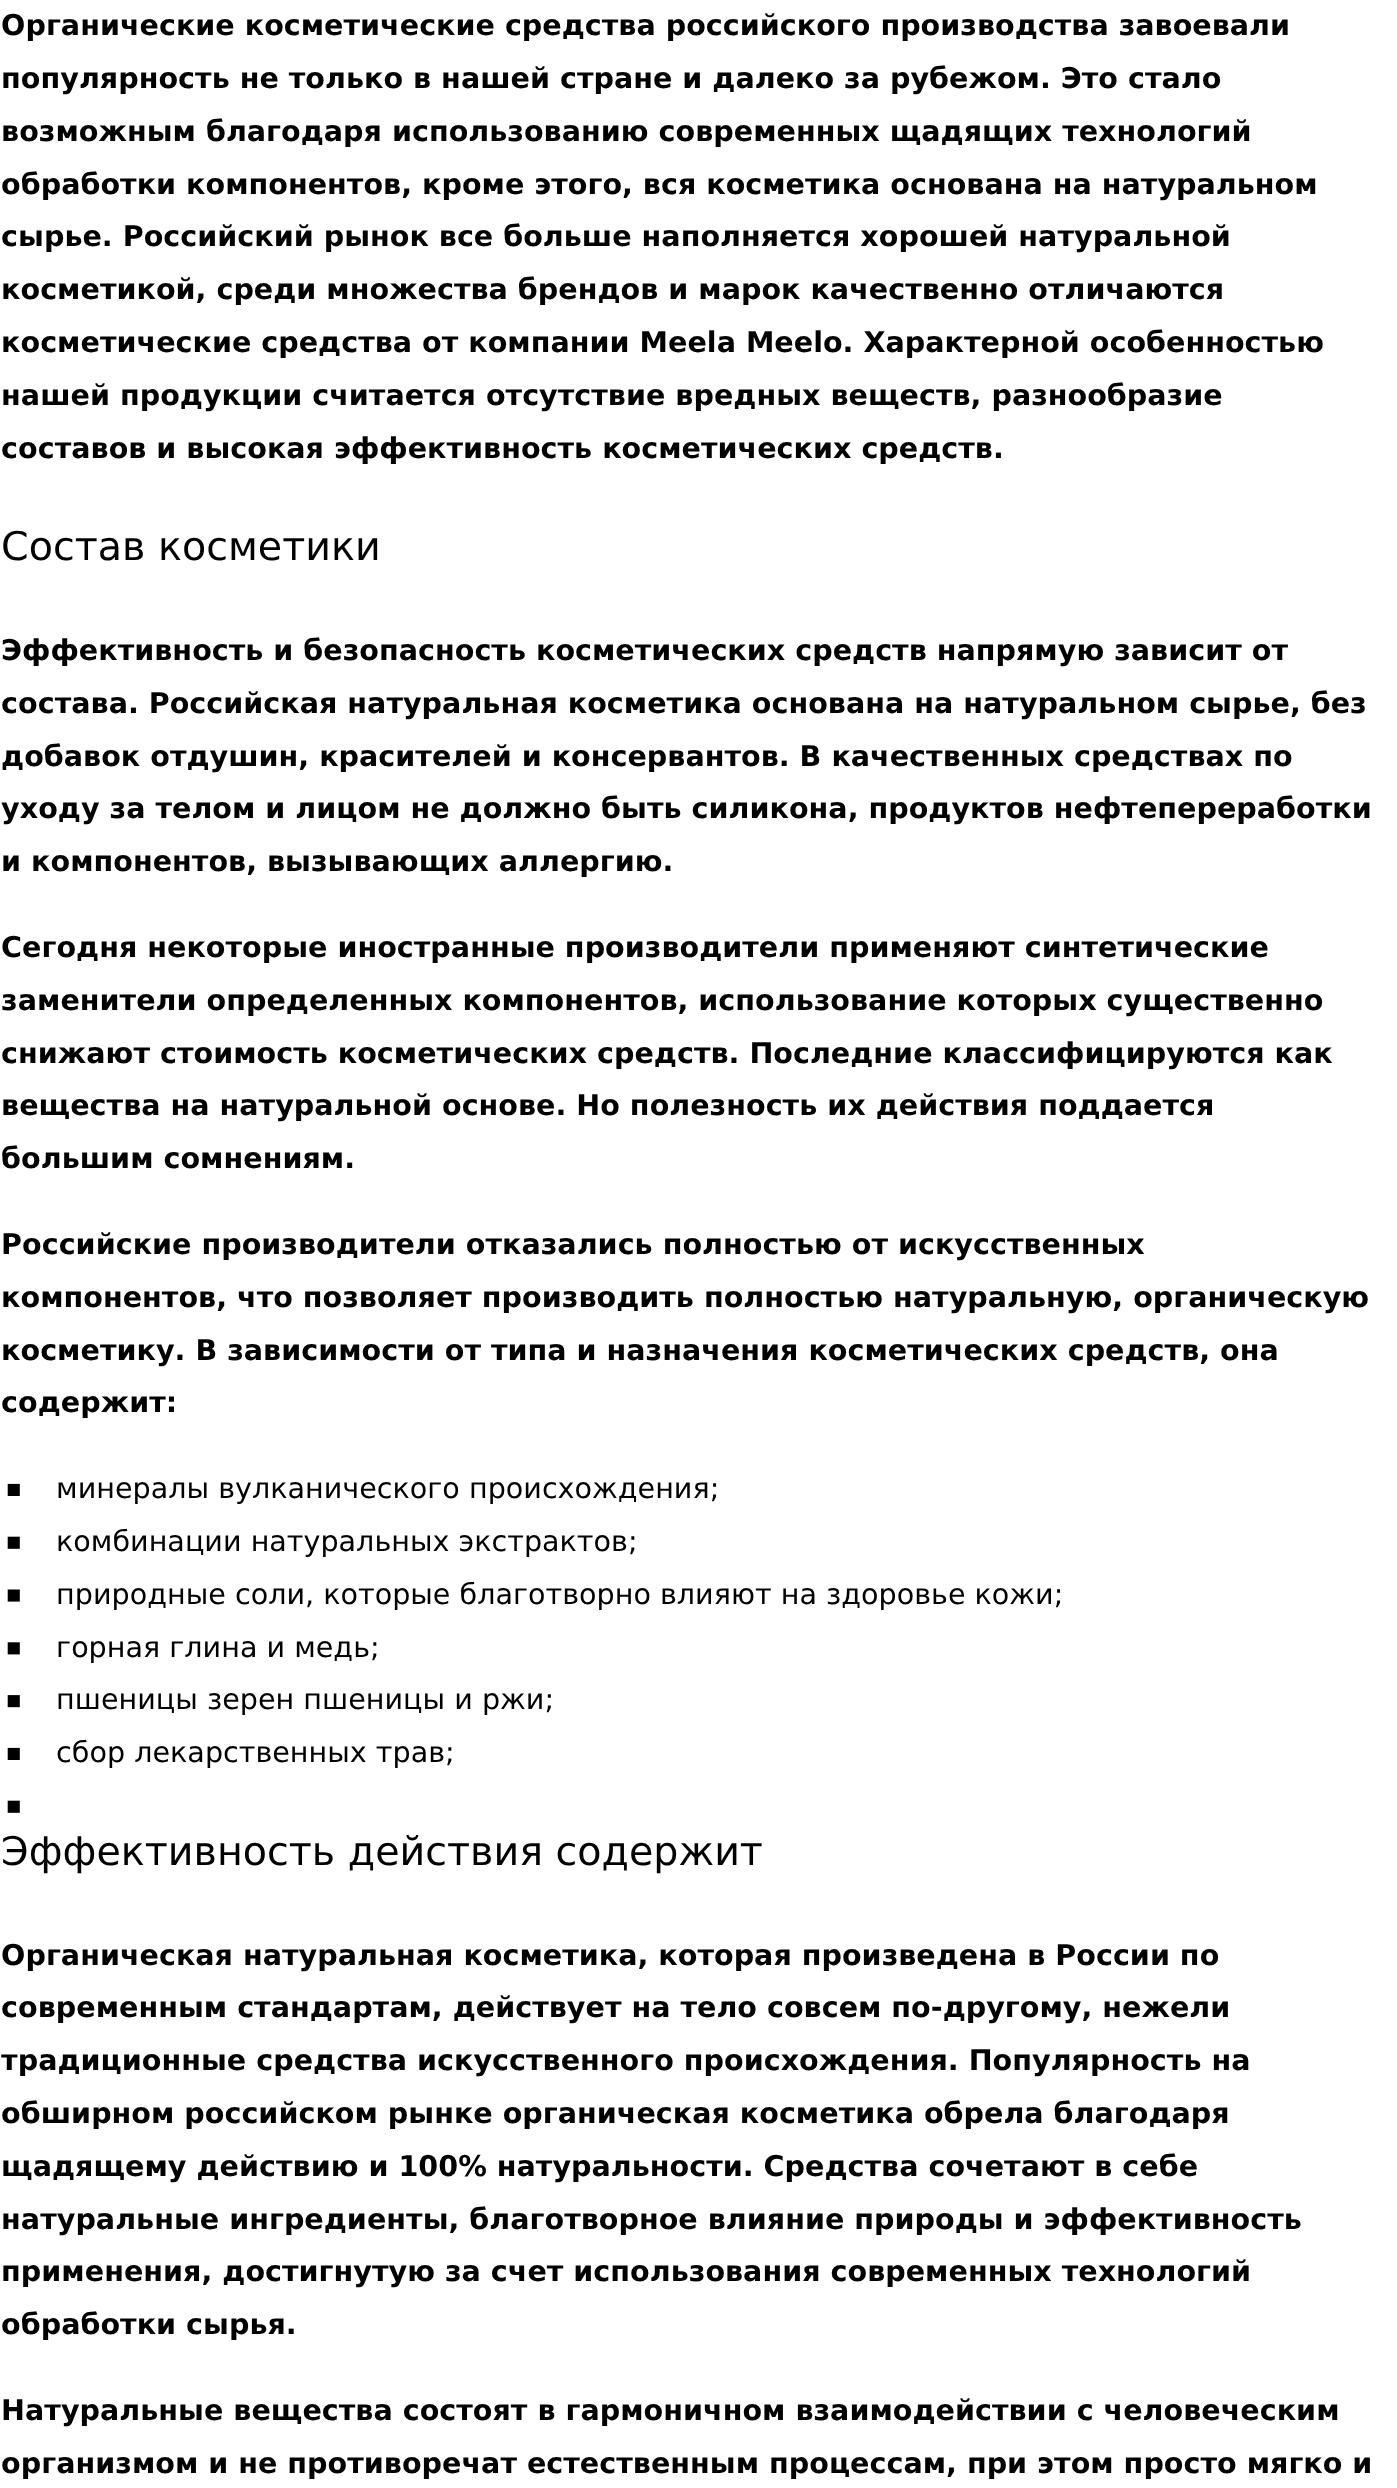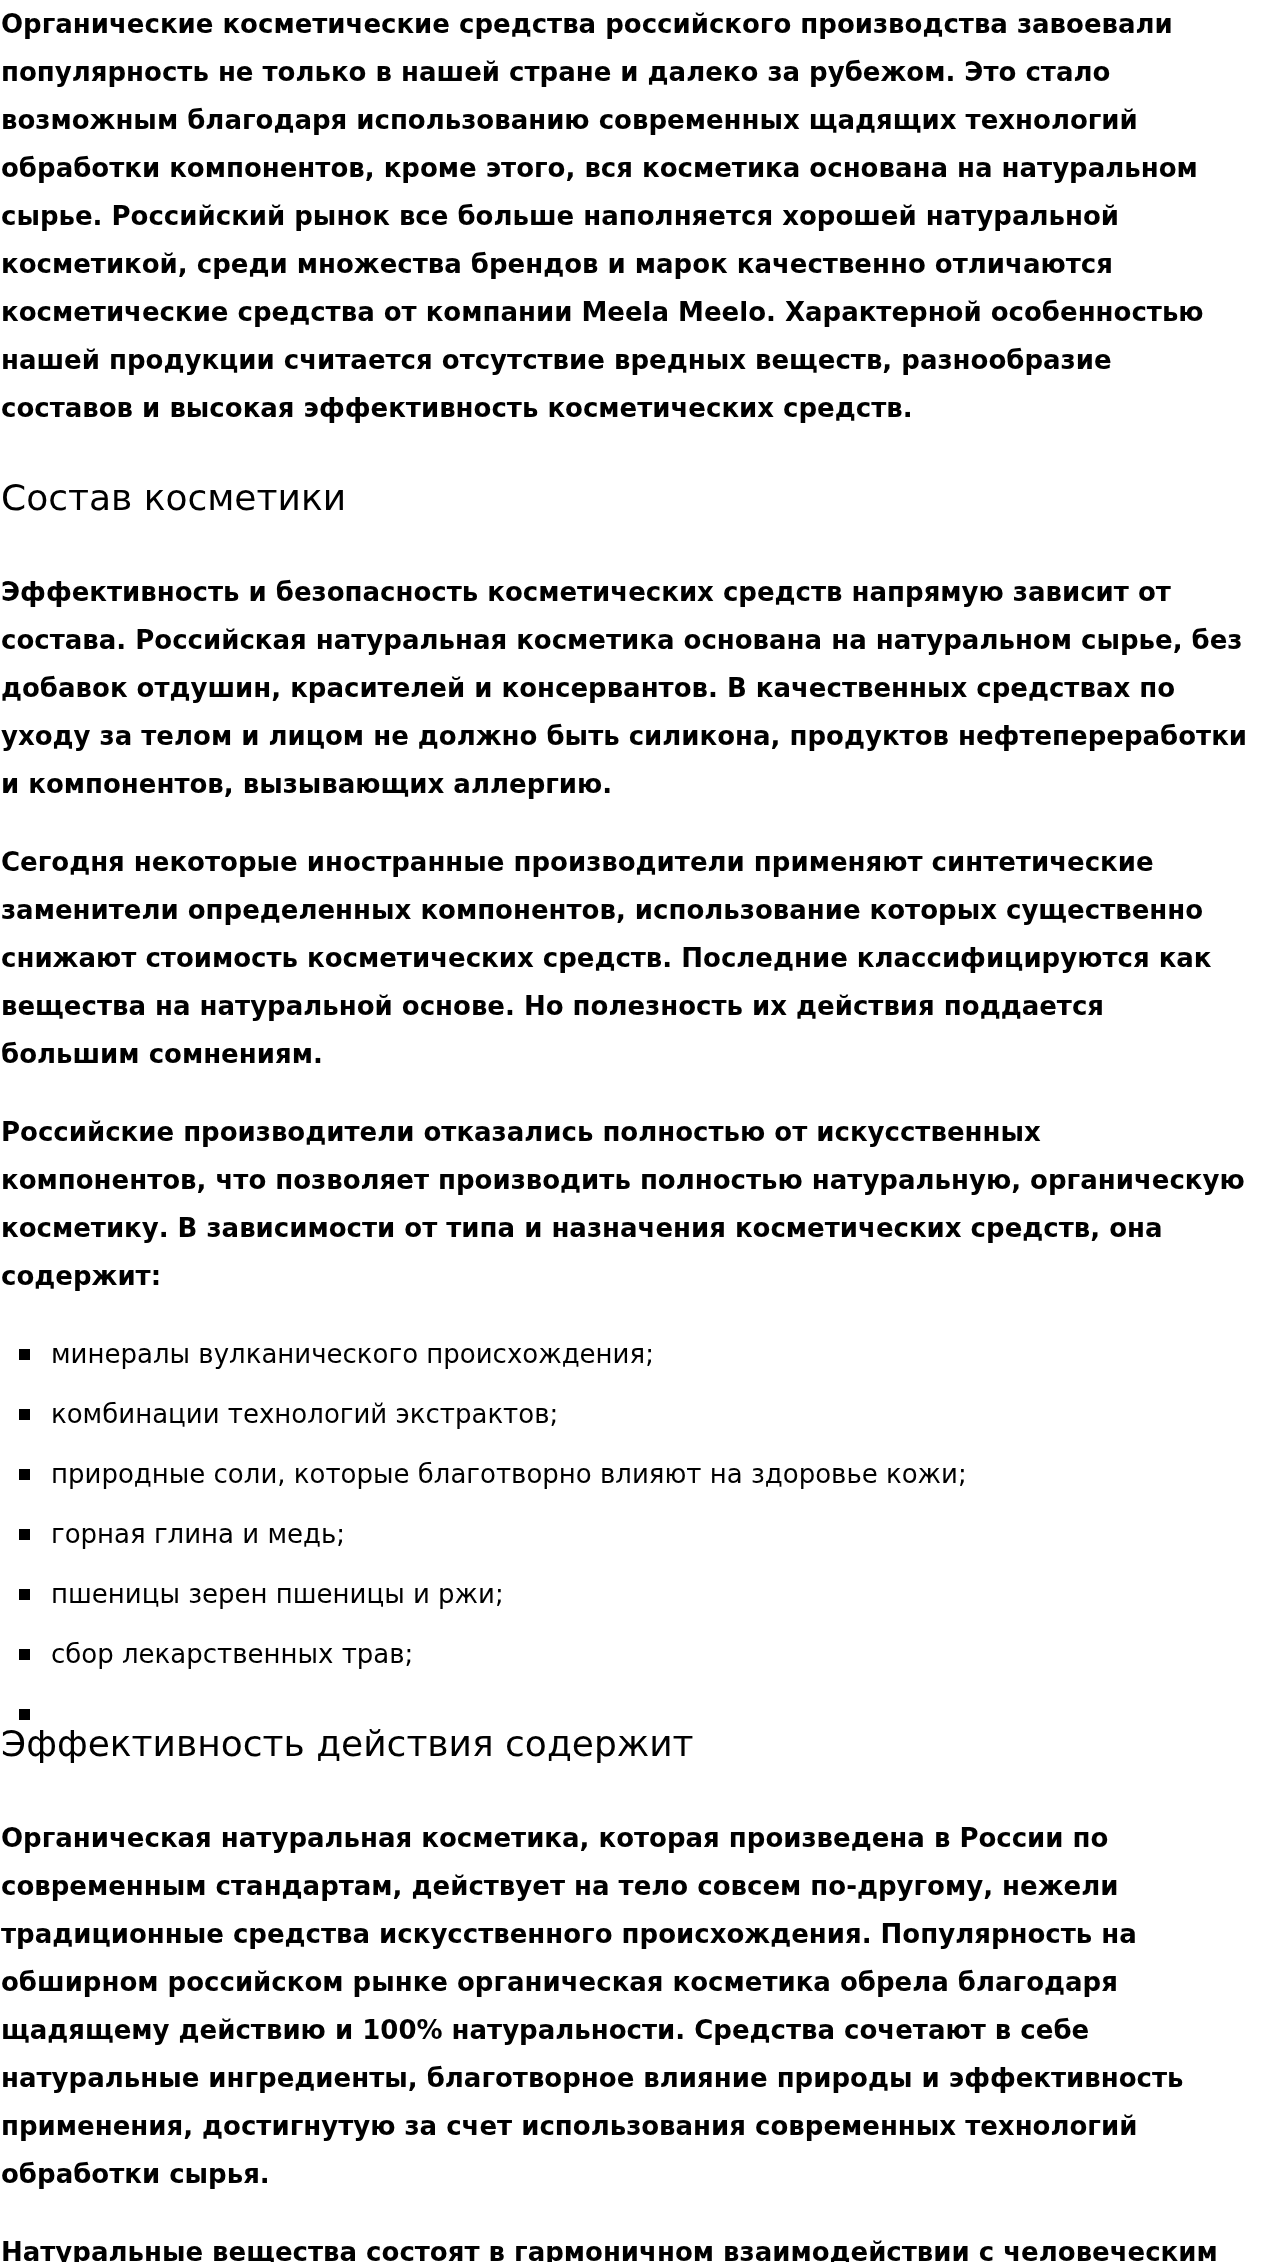--- a/index.html
+++ b/index.html
@@ -34,23 +34,23 @@
     margin: 38px 0 42px 0;
     color: #000000;
   }
   ul.ingredients {
     list-style: none;
     margin: 30px 0;
     padding: 0;
   }
   ul.ingredients li {
     position: relative;
-    padding-left: 38px;
+    padding-left: 50px;
     line-height: 48px;
-    margin: 12px;
+    margin: 0;
   }
   .bullet {
     position: absolute;
     left: 6px;
     top: 19px;
     width: 11px;
     height: 11px;
     background: #000000;
     display: block;
   }
@@ -70,21 +70,21 @@
 
   <p>Российские производители отказались полностью от искусственных компонентов, что позволяет производить полностью натуральную, органическую косметику. В зависимости от типа и назначения косметических средств, она содержит:</p>
 
   <ul class="ingredients">
     <li>
       <span class="bullet"></span>
       <span>минералы вулканического происхождения;</span>
     </li>
     <li>
       <span class="bullet"></span>
-      <span>комбинации технологий экстрактов;</span>
+      <span>комбинации натуральных экстрактов;</span>
     </li>
     <li>
       <span class="bullet"></span>
       <span>природные соли, которые благотворно влияют на здоровье кожи;</span>
     </li>
     <li>
       <span class="bullet"></span>
       <span>горная глина и медь;</span>
     </li>
     <li>

